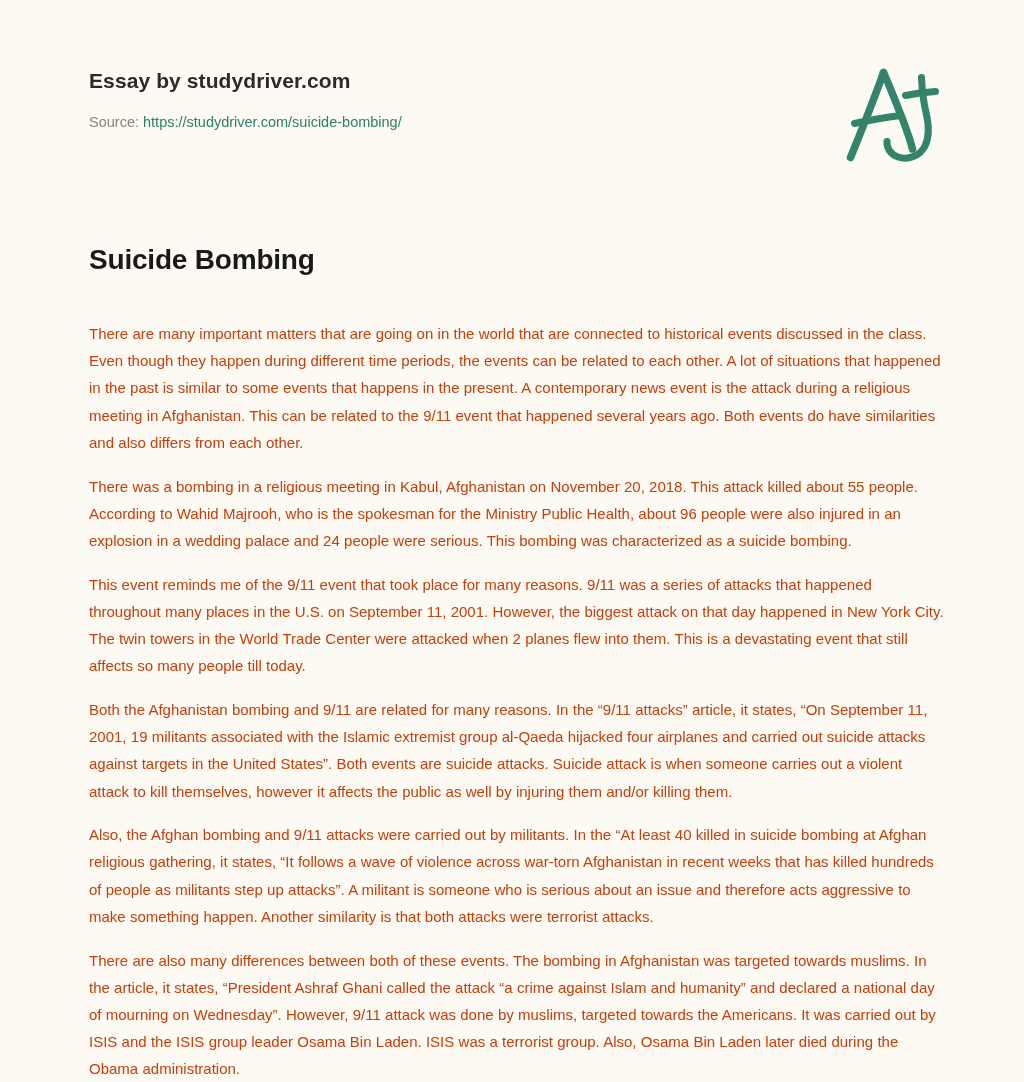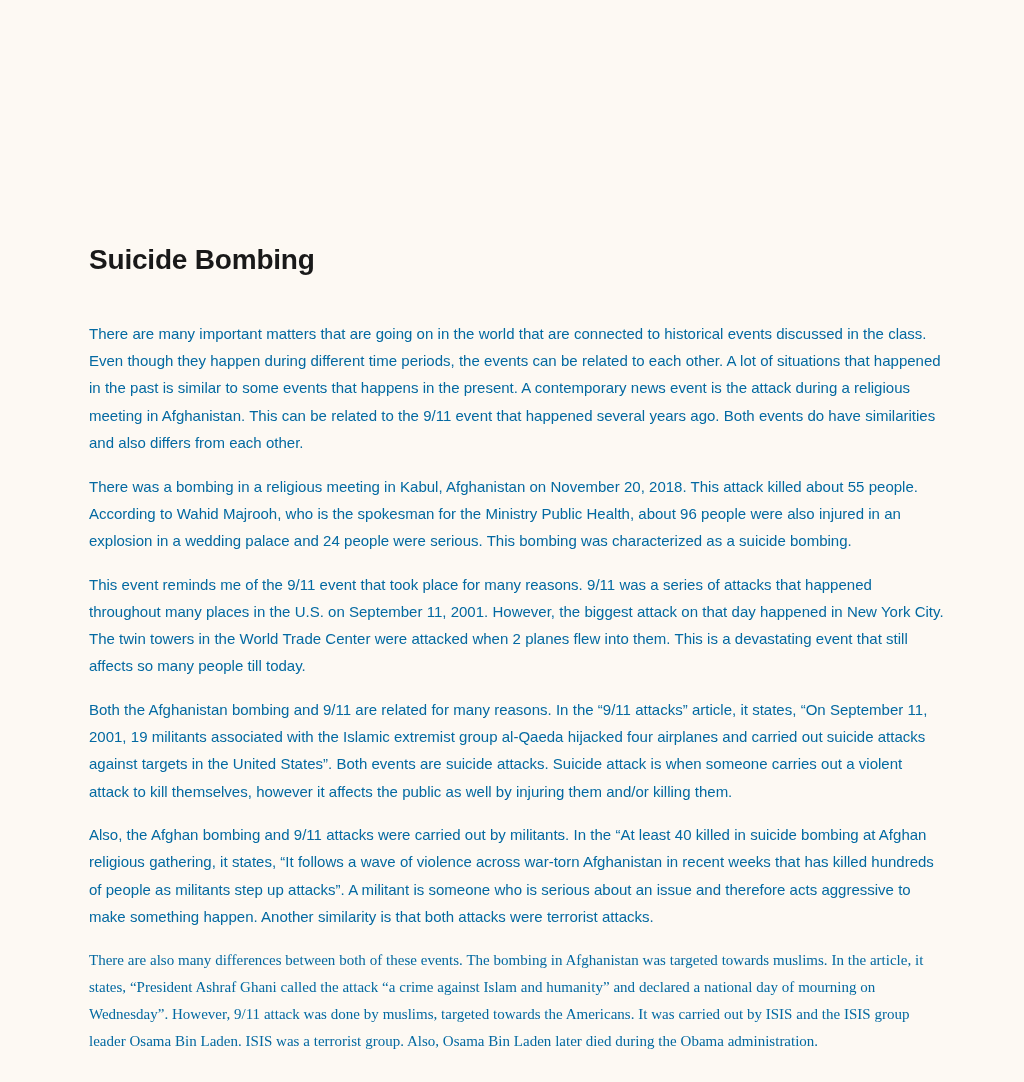--- a/index.html
+++ b/index.html
@@ -83,35 +83,61 @@
     font-size: 28px;
     font-weight: bold;
     color: #191919;
     line-height: 40px;
     margin: 0 0 40px 0;
     letter-spacing: -0.2px;
   }
   .body-text p {
     font-size: 15px;
     line-height: 27.2px;
-    color: #0369a1;
+    color: #c2410c;
     margin: 0 0 16.5px 0;
     text-align: left;
     word-spacing: 0.1px;
   }
   .body-text p:last-child {
     margin-bottom: 0;
-    font-family: Liberation Serif, serif;
   }
 </style>
 </head>
 <body>
 
 <div class="page">
 
+  <div class="header">
+    <div class="header-left">
+      <div class="brand-line">Essay by studydriver.com</div>
+      <div class="source-line">
+        <span class="source-label">Source:</span>
+        <a class="source-url" href="#">https://studydriver.com/suicide-bombing/</a>
+      </div>
+    </div>
+
+    <div class="logo">
+      <svg viewBox="0 0 112 108" xmlns="http://www.w3.org/2000/svg">
+        <g fill="none" stroke="#34836b" stroke-linecap="round" stroke-linejoin="round">
+
+          <path d="M45.5 10.5 C40 26, 30 52, 22 72 C17.5 83.5, 14.5 90.5, 12.5 95.5" stroke-width="7.5"></path>
+
+          <path d="M45.5 10.5 C52 25, 59 43, 64.5 57 C70 71.5, 73 81, 74.5 87" stroke-width="7.5"></path>
+
+          <path d="M16.5 61.5 C30 58.5, 48 55.5, 62.5 53.5" stroke-width="7"></path>
+
+          <path d="M67.5 33.5 C76.5 31.5, 88.5 30, 97.5 29.5" stroke-width="7"></path>
+
+          <path d="M83.5 15.5 C84 27, 85.5 40, 88 50.5 C91 63, 92 74, 87 84
+                   C82 94, 70 98.5, 60 95 C52.5 92.5, 48.5 86, 49 79.5" stroke-width="7"></path>
+        </g>
+      </svg>
+    </div>
+  </div>
 
   <div class="article">
     <h1 class="article-title">Suicide Bombing</h1>
 
     <div class="body-text">
       <p>There are many important matters that are going on in the world that are connected to historical events discussed in the class. Even though they happen during different time periods, the events can be related to each other. A lot of situations that happened in the past is similar to some events that happens in the present. A contemporary news event is the attack during a religious meeting in Afghanistan. This can be related to the 9/11 event that happened several years ago. Both events do have similarities and also differs from each other.</p>
       <p>There was a bombing in a religious meeting in Kabul, Afghanistan on November 20, 2018. This attack killed about 55 people. According to Wahid Majrooh, who is the spokesman for the Ministry Public Health, about 96 people were also injured in an explosion in a wedding palace and 24 people were serious. This bombing was characterized as a suicide bombing.</p>
       <p>This event reminds me of the 9/11 event that took place for many reasons. 9/11 was a series of attacks that happened throughout many places in the U.S. on September 11, 2001. However, the biggest attack on that day happened in New York City. The twin towers in the World Trade Center were attacked when 2 planes flew into them. This is a devastating event that still affects so many people till today.</p>
       <p>Both the Afghanistan bombing and 9/11 are related for many reasons. In the “9/11 attacks” article, it states, “On September 11, 2001, 19 militants associated with the Islamic extremist group al-Qaeda hijacked four airplanes and carried out suicide attacks against targets in the United States”. Both events are suicide attacks. Suicide attack is when someone carries out a violent attack to kill themselves, however it affects the public as well by injuring them and/or killing them.</p>
       <p>Also, the Afghan bombing and 9/11 attacks were carried out by militants. In the “At least 40 killed in suicide bombing at Afghan religious gathering, it states, “It follows a wave of violence across war-torn Afghanistan in recent weeks that has killed hundreds of people as militants step up attacks”. A militant is someone who is serious about an issue and therefore acts aggressive to make something happen. Another similarity is that both attacks were terrorist attacks.</p>

